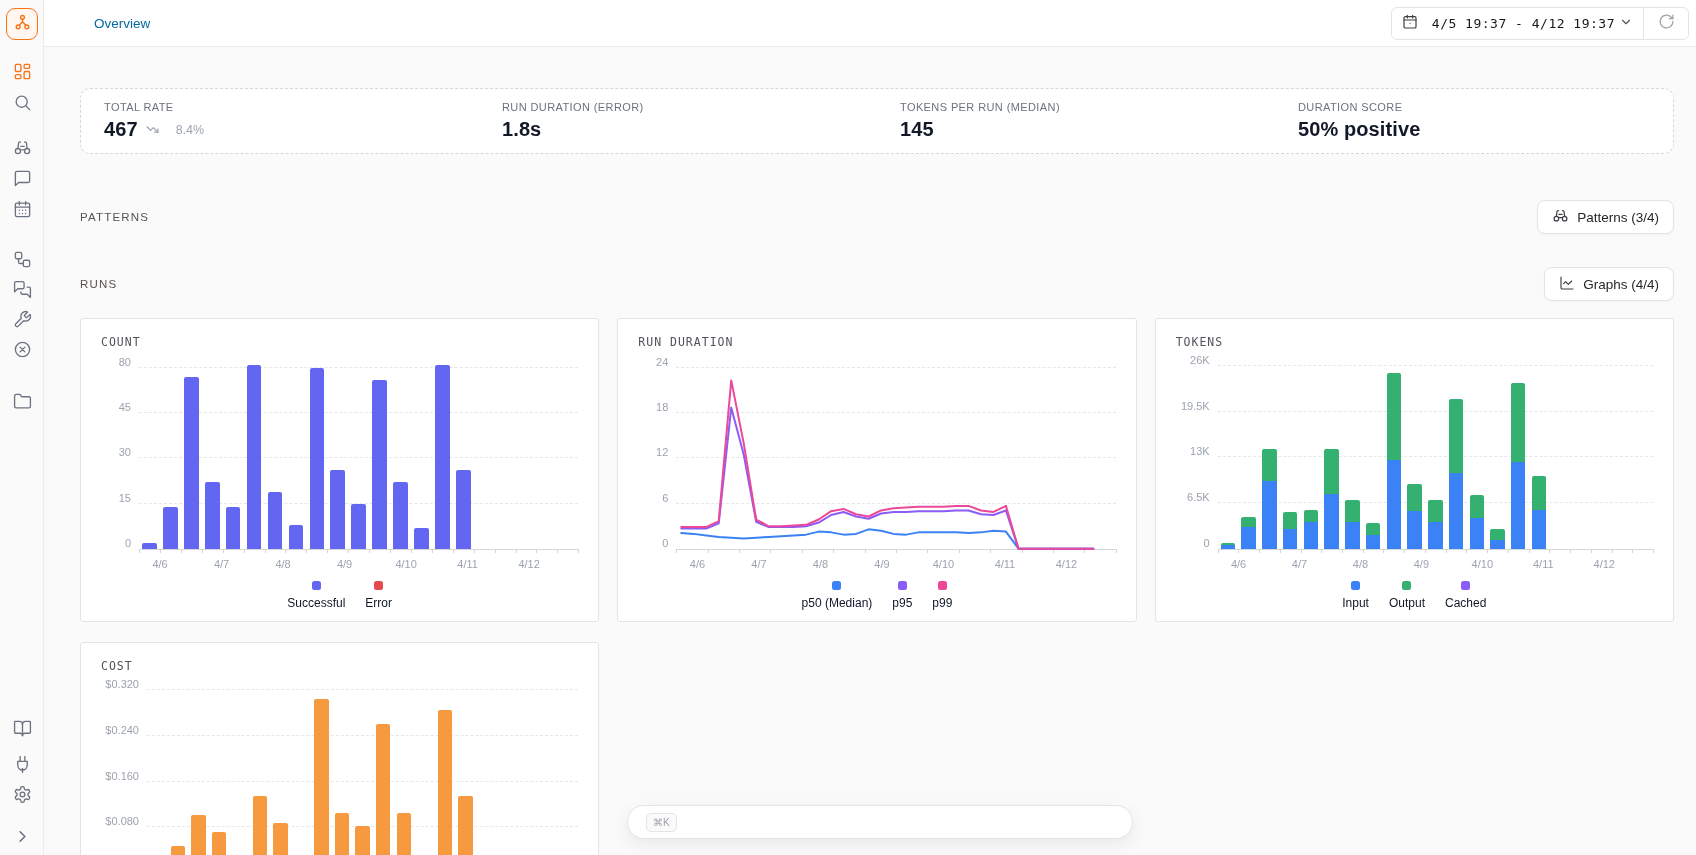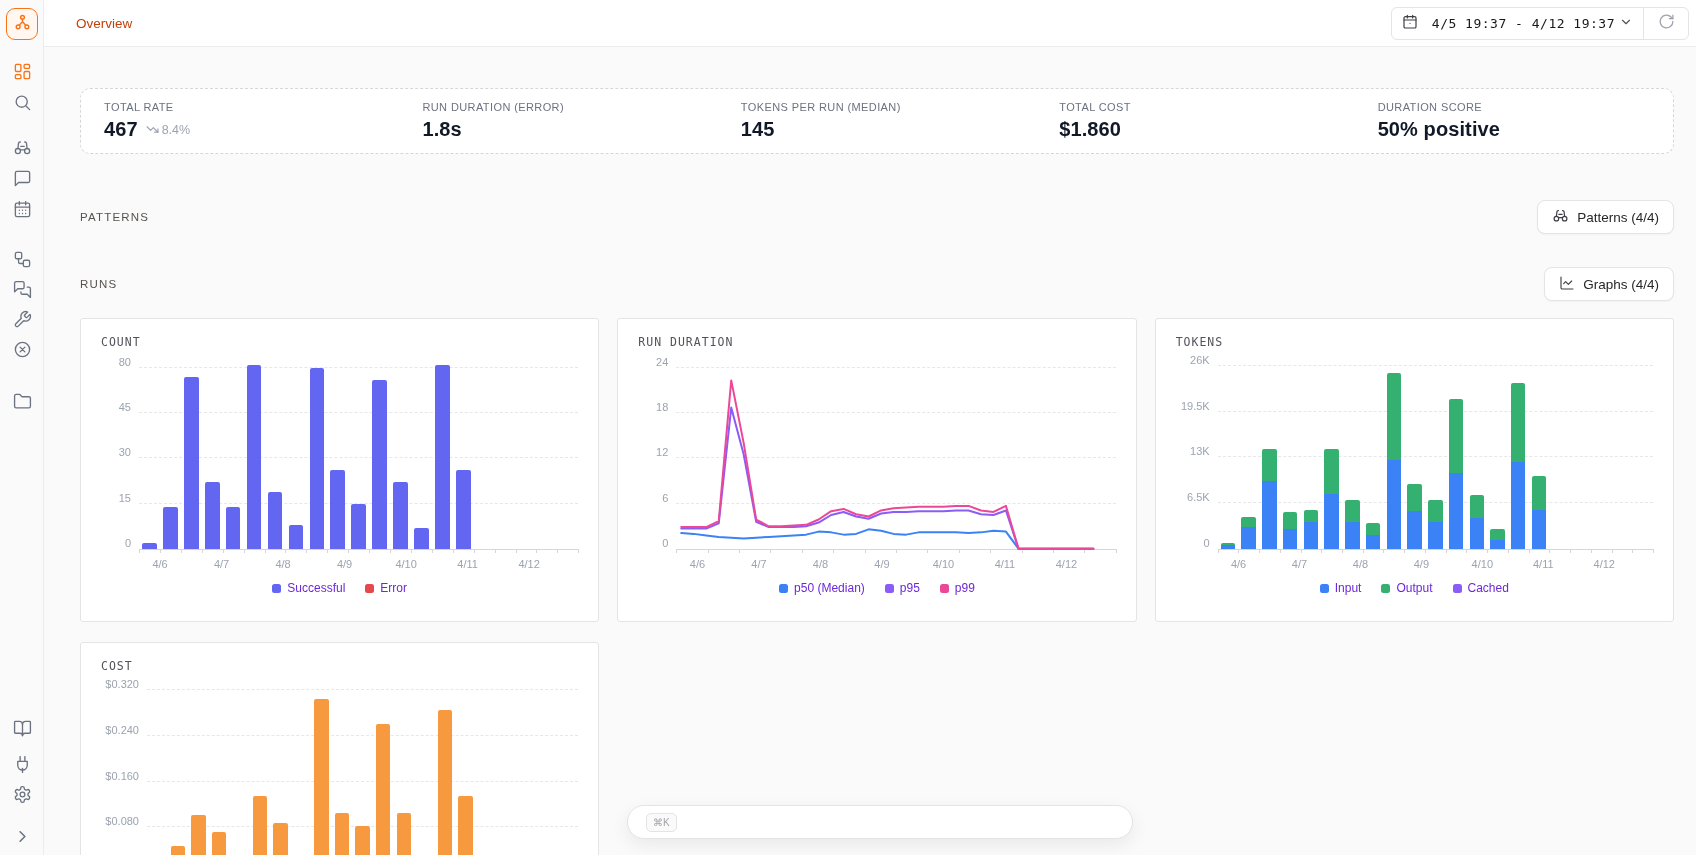--- a/index.html
+++ b/index.html
@@ -1,60 +1,60 @@
 <!DOCTYPE html>
 <html><head>
 <meta charset="utf-8">
 <style>
   * { margin:0; padding:0; box-sizing:border-box; }
   html,body { width:1696px; height:855px; overflow:hidden; }
   body { font-family:"Liberation Sans", sans-serif; background:#fafafa; position:relative; color:#18181b; }
 
   
   .topbar { position:absolute; left:44px; top:0; right:0; height:47px; background:#fff; border-bottom:1px solid #ececef; z-index:3; }
-  .topbar-title { position:absolute; left:32px; top:16px; font-size:13.5px; font-weight:500; color:#c2410c; }
+  .topbar-title { position:absolute; left:50px; top:16px; font-size:13.5px; font-weight:500; color:#0369a1; }
   .datebox { position:absolute; right:7px; top:7px; height:33px; display:flex; align-items:center; border:1px solid #e4e4e7; border-radius:6px; background:#fff; }
   .datebox .seg { display:flex; align-items:center; height:100%; padding:0 10px; cursor:pointer; }
   .datebox .dtext { font-family:"DejaVu Sans Mono", monospace; font-size:13px; letter-spacing:.5px; color:#18181b; padding:0 4px 0 2px; }
   .datebox .divider { width:1px; height:100%; background:#e4e4e7; }
   .datebox .refresh-seg { width:44px; justify-content:center; }
 
   
   .sidebar { position:absolute; left:0; top:0; width:44px; height:855px; background:#fafafa; border-right:1px solid #ececef; z-index:4; }
   .logo { position:absolute; left:6px; top:8px; width:32px; height:32px; border:1.5px solid #f97316; border-radius:9px; display:flex; align-items:center; justify-content:center; color:#f97316; background:#fff7f0; }
   .side-btn { position:absolute; left:0; width:44px; height:24px; display:flex; align-items:center; justify-content:center; color:#6b7280; cursor:pointer; }
   .side-btn.active { color:#f97316; }
 
   
   .main { position:absolute; left:44px; top:47px; right:0; bottom:0; }
 
   .stats-card { position:absolute; left:36px; top:41px; width:1594px; height:66px; background:#fff; border:1px dashed #d6d6d9; border-radius:10px; display:flex; align-items:center; }
   .stat-col { flex:1; padding:0 0 0 23px; }
   .stat-label { font-size:11px; color:#6b7280; letter-spacing:.4px; margin-bottom:5px; }
   .stat-value-row { display:flex; align-items:center; gap:8px; }
   .stat-value { font-size:20px; font-weight:600; color:#111827; letter-spacing:.1px; }
-  .stat-delta { display:flex; align-items:center; gap:3px; font-size:12.5px; }
+  .stat-delta { display:flex; align-items:center; gap:17px; font-size:12.5px; }
 
   .section-row { position:absolute; left:36px; right:22px; display:flex; align-items:center; justify-content:space-between; }
   .section-label { font-size:11.5px; letter-spacing:1.2px; color:#57534e; font-weight:500; }
   .btn { display:flex; align-items:center; gap:8px; height:34px; padding:0 14px; background:#fff; border:1px solid #e4e4e7; border-radius:8px; font-size:13.5px; color:#27272a; cursor:pointer; box-shadow:0 1px 2px rgba(0,0,0,.04); }
   .btn svg { color:#3f3f46; }
 
   .charts-grid { position:absolute; left:36px; top:271px; width:1594px; display:grid; grid-template-columns:repeat(3,1fr); column-gap:18px; row-gap:20px; }
   .chart-card { position:relative; background:#fff; border:1px solid #e4e4e7; border-radius:3px; height:304px; }
   .chart-title { position:absolute; left:20px; top:16px; font-family:"DejaVu Sans Mono", monospace; font-size:11.5px; letter-spacing:1px; color:#52525b; }
   .plot { position:absolute; top:44px; height:186px; }
   .gridline { position:absolute; left:0; right:0; border-top:1px dashed #e7e7ea; }
   .baseline { position:absolute; left:0; right:0; height:1px; background:#d6d6da; bottom:-1px; }
   .tickmark { position:absolute; width:1px; height:4px; background:#d6d6da; top:100%; }
   .ylab { position:absolute; font-size:11px; color:#9ca3af; transform:translateY(-50%); text-align:right; width:46px; }
   .xlab { position:absolute; top:100%; margin-top:9px; font-size:11px; color:#9ca3af; transform:translateX(-50%); }
   .barseg { position:absolute; }
   .legend { position:absolute; left:0; right:0; top:262px; display:flex; justify-content:center; gap:20px; }
-  .legend-item { display:flex; align-items:center; gap:6px; font-size:12px; color:#6d28d9; cursor:pointer; }
+  .legend-item { display:flex; align-items:center; gap:6px; font-size:12px; color:#0f172a; cursor:pointer;flex-direction:column; }
   .legend-sq { width:9px; height:9px; border-radius:2.5px; }
   .linesvg { position:absolute; inset:0; width:100%; height:100%; overflow:visible; }
 
   
   .askbar { position:absolute; left:627px; top:805px; width:506px; height:34px; background:#fff; border:1px solid #e4e4e7; border-radius:17px; display:flex; align-items:center; padding:0 8px 0 18px; box-shadow:0 6px 18px rgba(0,0,0,.07); z-index:10; }
   .askbar input { flex:1; border:none; outline:none; font-size:13.5px; color:#18181b; font-family:"Liberation Sans", sans-serif; background:transparent; }
   .askbar input::placeholder { color:#8e8e96; }
   .kbd { font-size:10px; color:#a1a1aa; border:1px solid #e4e4e7; background:#fafafa; border-radius:5px; padding:3px 6px; }
 </style>
 </head>
@@ -212,45 +212,39 @@
           <span class="stat-value">1.8s</span>
         </div>
       </div>
       <div class="stat-col">
         <div class="stat-label">TOKENS PER RUN (MEDIAN)</div>
         <div class="stat-value-row">
           <span class="stat-value">145</span>
         </div>
       </div>
       <div class="stat-col">
-        <div class="stat-label">TOTAL COST</div>
-        <div class="stat-value-row">
-          <span class="stat-value">$1.860</span>
-        </div>
-      </div>
-      <div class="stat-col">
         <div class="stat-label">DURATION SCORE</div>
         <div class="stat-value-row">
           <span class="stat-value">50% positive</span>
         </div>
       </div>
     </div>
 
   <div class="section-row" style="top:153px; height:34px;">
     <div class="section-label">PATTERNS</div>
     <button class="btn">
       <span id="pat-ic"><svg width="17" height="17" viewBox="0 0 24 24" fill="none" stroke="currentColor" stroke-width="1.7" stroke-linecap="round" stroke-linejoin="round">
             <circle cx="6.2" cy="16.5" r="3.2"></circle>
             <circle cx="17.8" cy="16.5" r="3.2"></circle>
             <path d="M6.2 13.3 7 6.5a1.8 1.8 0 0 1 1.8-1.5h.4"></path>
             <path d="M17.8 13.3 17 6.5a1.8 1.8 0 0 0-1.8-1.5h-.4"></path>
             <path d="M9.4 15h5.2"></path>
             <path d="M9.8 10.5h4.4"></path>
           </svg></span>
-      <span>Patterns (4/4)</span>
+      <span>Patterns (3/4)</span>
     </button>
   </div>
 
   <div class="section-row" style="top:220px; height:34px;justify-content:space-between;">
     <div class="section-label">RUNS</div>
     <button class="btn">
       <span id="gra-ic"><svg width="16" height="16" viewBox="0 0 24 24" fill="none" stroke="currentColor" stroke-width="1.7" stroke-linecap="round" stroke-linejoin="round">
             <path d="M3 3v16a2 2 0 0 0 2 2h16"></path>
             <path d="m19 9-5 5-4-4-3 3"></path>
           </svg></span>

